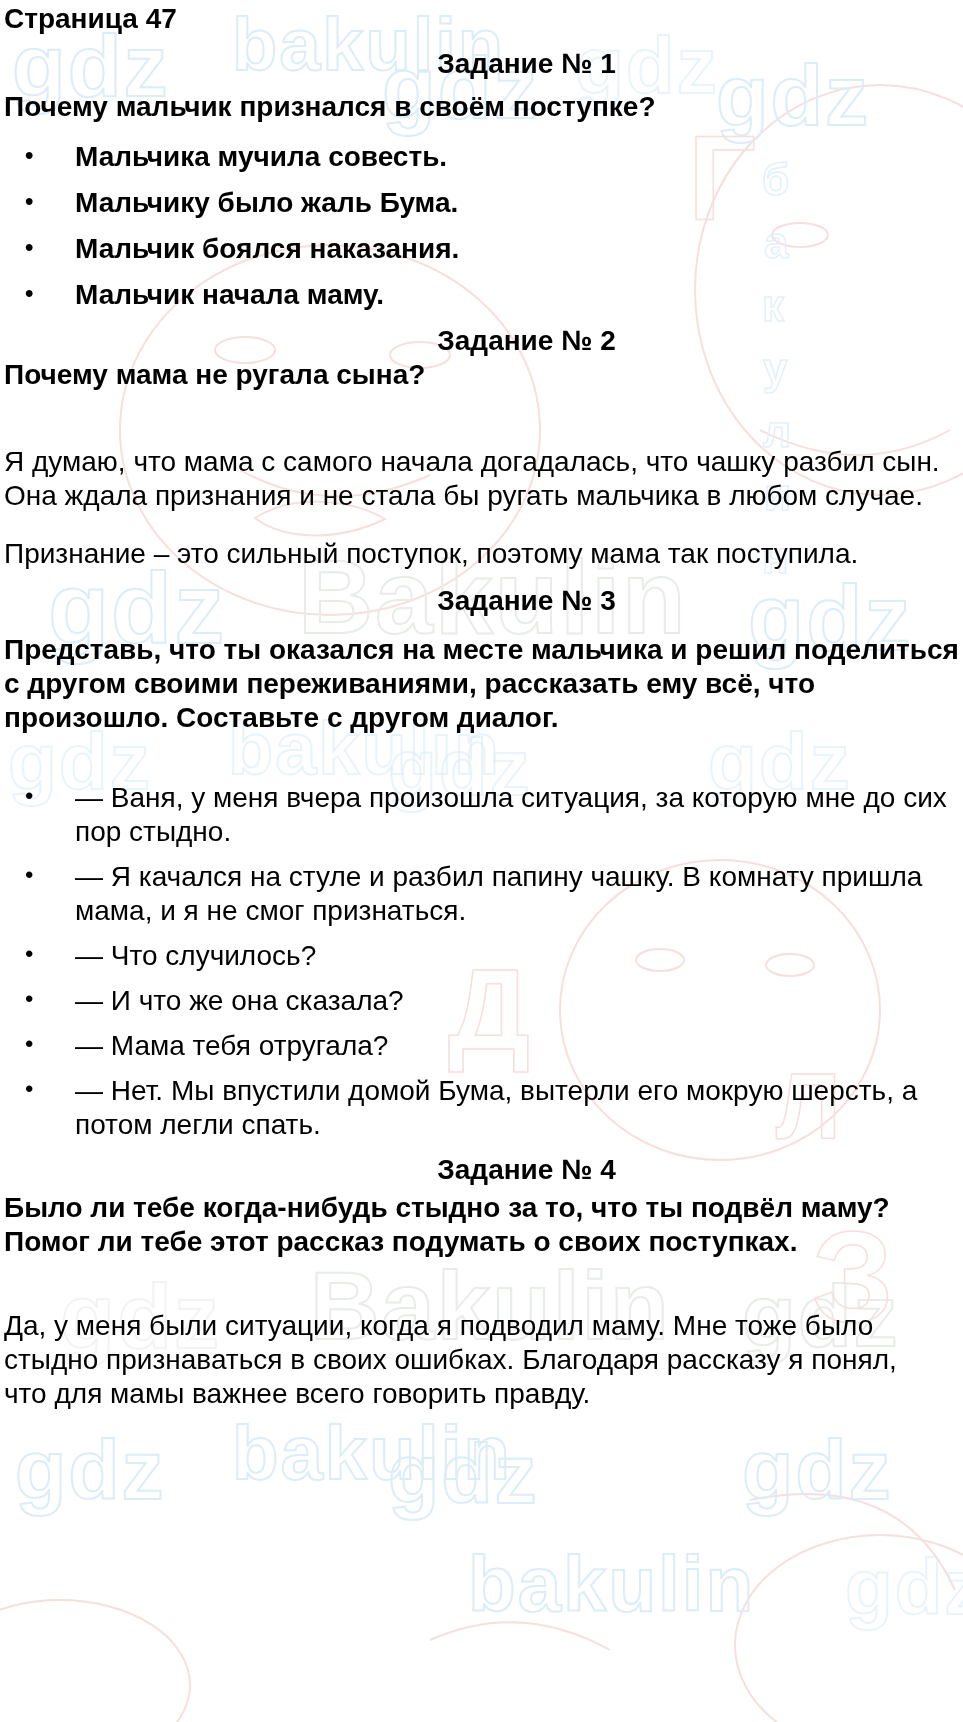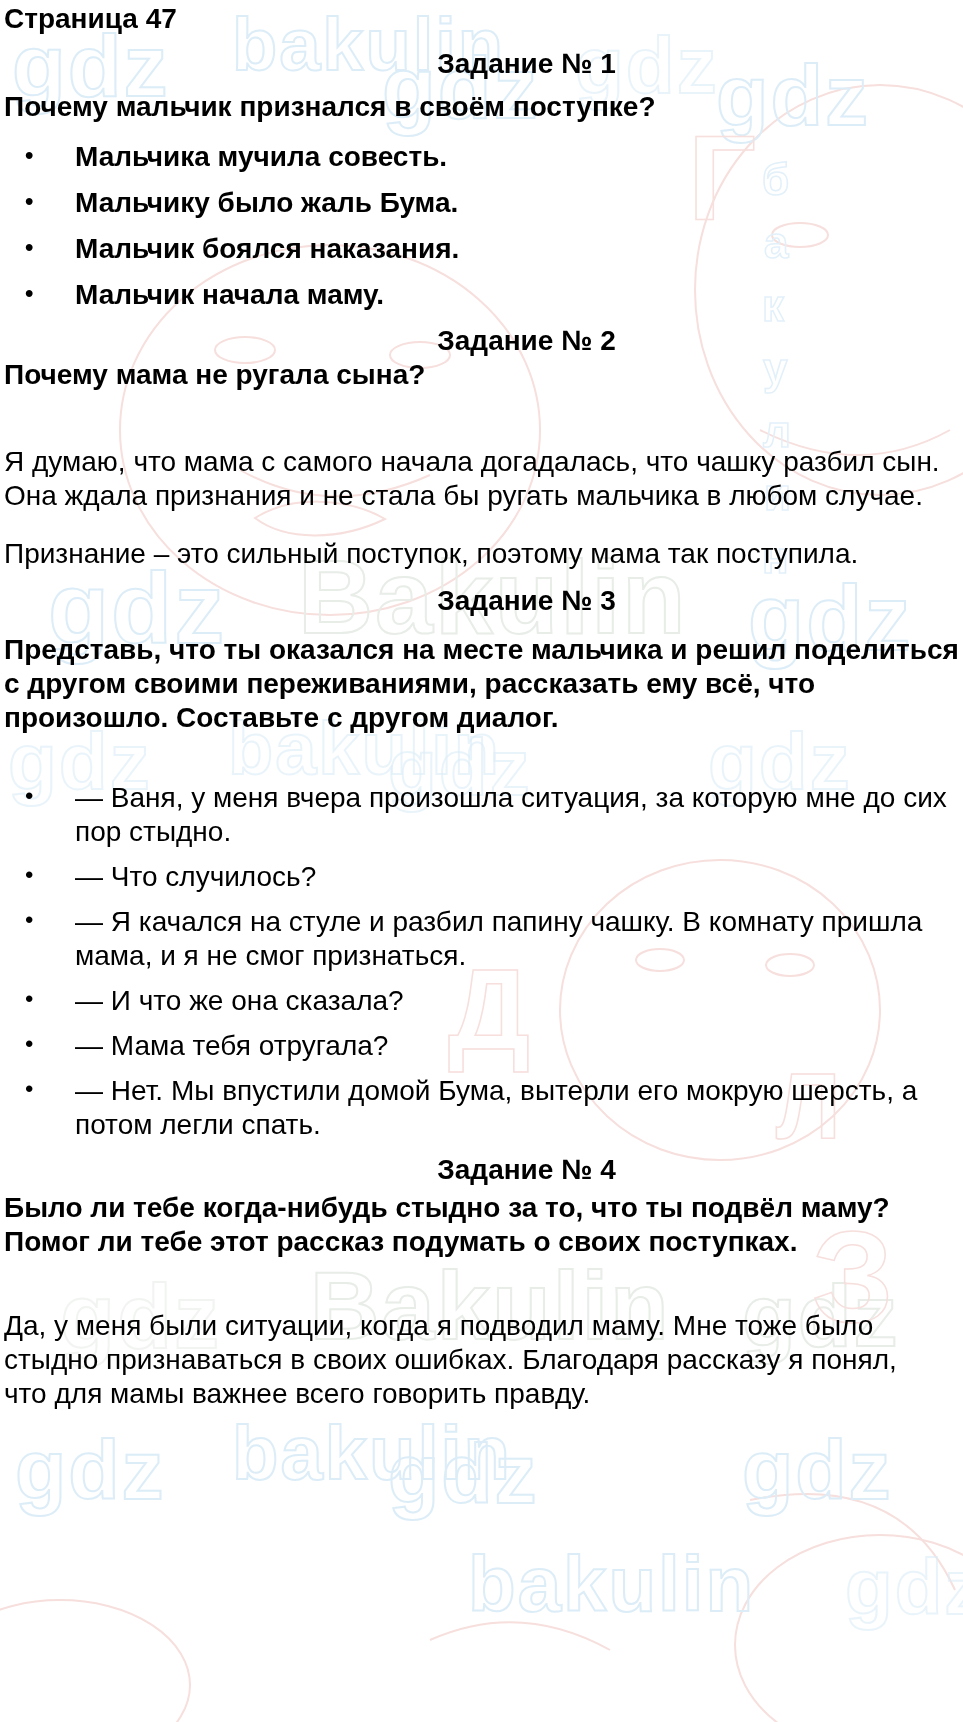--- a/index.html
+++ b/index.html
@@ -166,23 +166,23 @@
   </section>
 
   <section>
     <div class="task-heading h3-t">Задание № 3</div>
     <p class="question q3-t">Представь, что ты оказался на месте мальчика и решил поделиться
 с другом своими переживаниями, рассказать ему всё, что
 произошло. Составьте с другом диалог.</p>
     <ul class="plain dialog ul3-t">
       <li>— Ваня, у меня вчера произошла ситуация, за которую мне до сих
 пор стыдно.</li>
-      <li>— Что случилось?</li>
       <li>— Я качался на стуле и разбил папину чашку. В комнату пришла
 мама, и я не смог признаться.</li>
+      <li>— Что случилось?</li>
       <li>— И что же она сказала?</li>
       <li>— Мама тебя отругала?</li>
       <li>— Нет. Мы впустили домой Бума, вытерли его мокрую шерсть, а
 потом легли спать.</li>
     </ul>
   </section>
 
   <section>
     <div class="task-heading h4-t">Задание № 4</div>
     <p class="question q4-t">Было ли тебе когда-нибудь стыдно за то, что ты подвёл маму?

